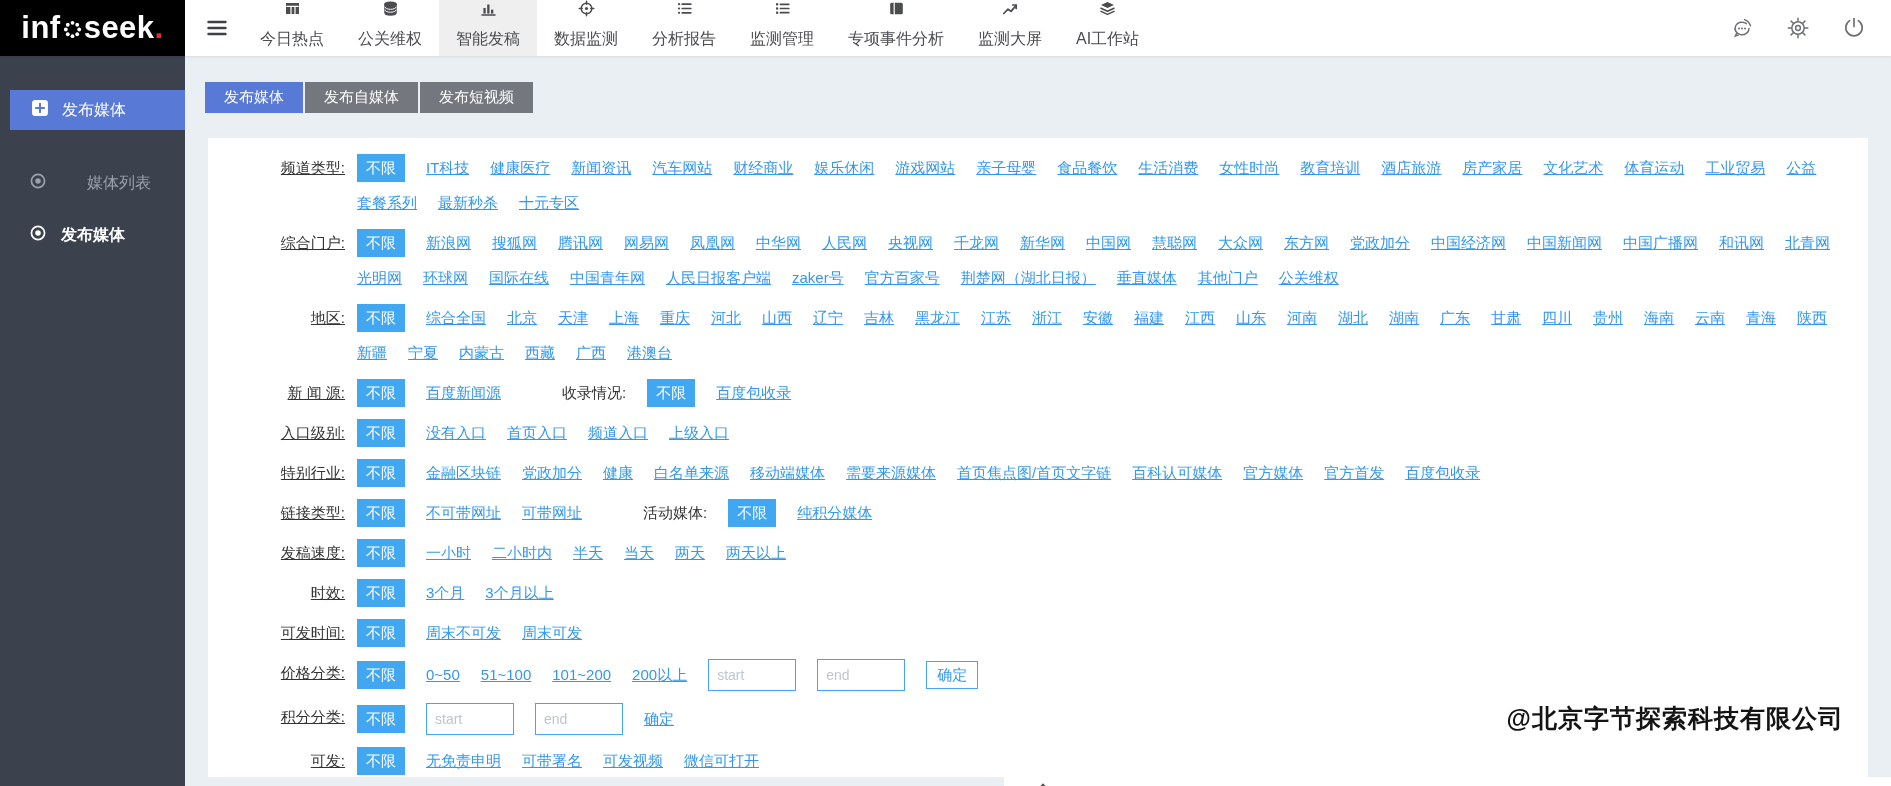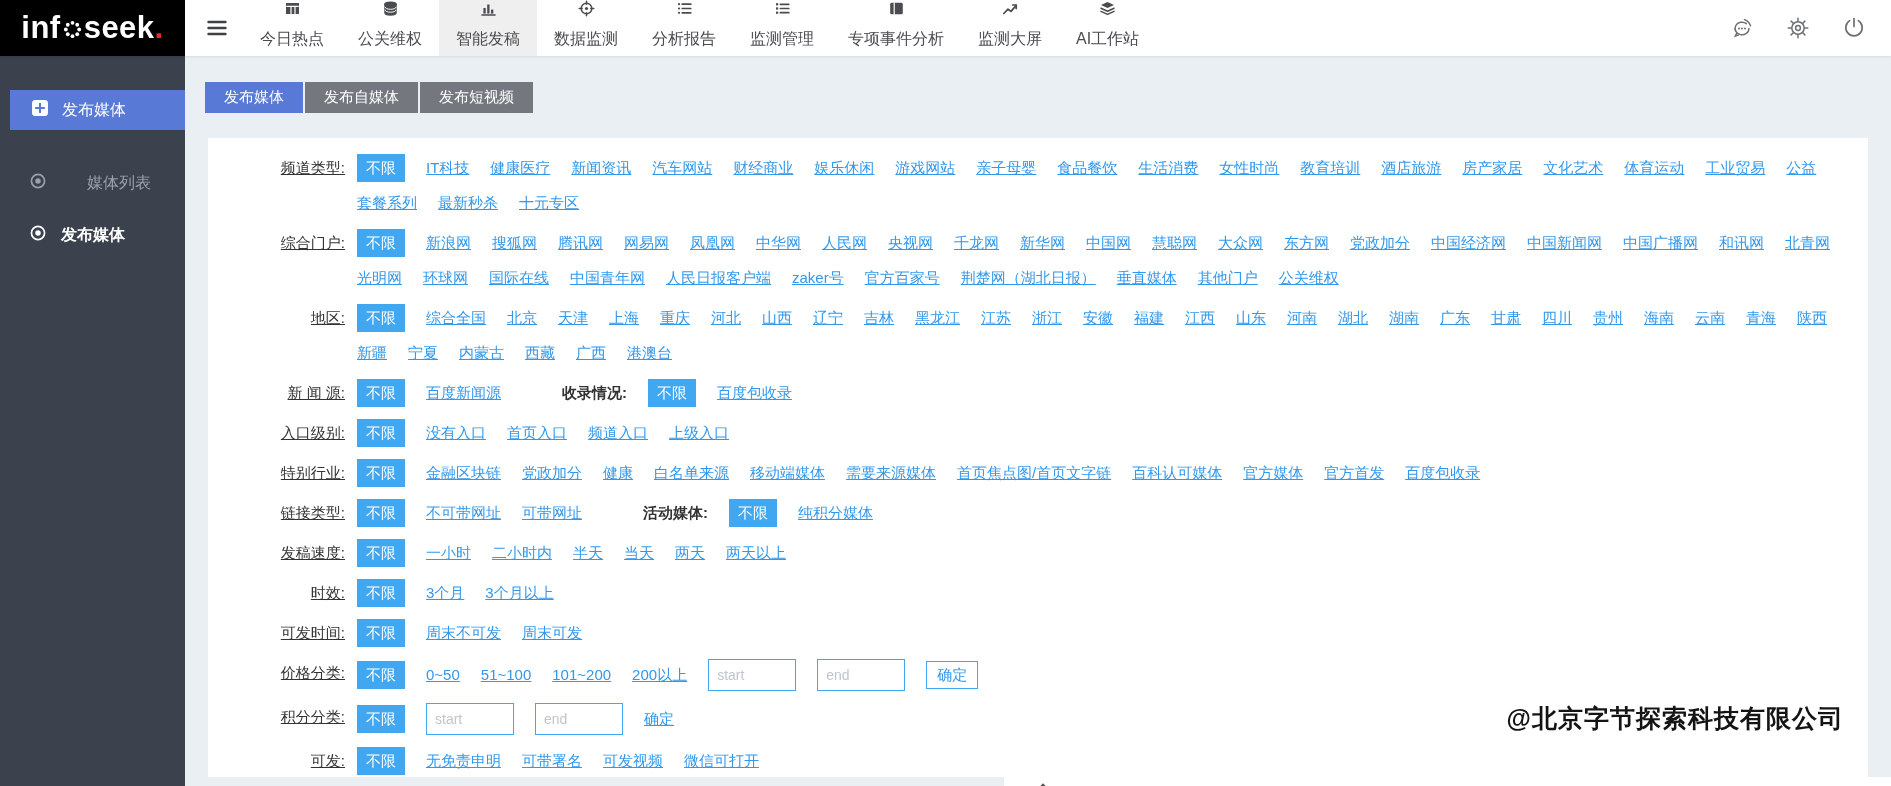--- a/index.html
+++ b/index.html
@@ -41,21 +41,21 @@
   .panel { position:absolute; left:23px; right:23px; top:82px; bottom:9px; background:#fff;
            padding:16px 18px 0 0; overflow:hidden; }
   .frow { display:flex; align-items:flex-start; margin-bottom:12px; }
   .flabel { flex:none; width:137px; text-align:right; font-size:15px; color:#333;
             line-height:28px; padding-right:0; white-space:pre;text-decoration:underline; }
   .fopts { display:flex; flex-wrap:wrap; align-items:center; column-gap:21px; row-gap:7px;
            margin-left:12px; flex:1; line-height:28px; }
   .chip { flex:none; background:#41a7f0; color:#fff; font-size:15px; height:28px; line-height:28px;
           padding:0 9px; cursor:pointer; }
   .opt { color:#3398eb; font-size:15px; text-decoration:underline; cursor:pointer; white-space:nowrap; }
-  .glabel { color:#333; font-size:15px; margin-left:40px; white-space:nowrap;font-weight:bold; }
+  .glabel { color:#333; font-size:15px; margin-left:40px; white-space:nowrap; }
   .finput { width:88px; height:28px; border:1px solid #41a7f0; padding:15px 8px; font-size:14px;
             color:#333; outline:none; font-family:inherit; }
   .finput::placeholder { color:#bfc6cd; }
   .confirm-btn { height:28px; padding:0 10px; border:1px solid #41a7f0; background:#fff;
                  color:#3398eb; font-size:15px; cursor:pointer; font-family:inherit; }
   .confirm-link { color:#3398eb; font-size:15px; text-decoration:underline; cursor:pointer; }
 
   
   .bottom-strip { position:absolute; left:1004px; right:0; bottom:0; height:9px; background:#fff; z-index:6; }
   .collapse-tab { position:absolute; left:1015px; bottom:0; width:56px; height:9px; background:#fff;

